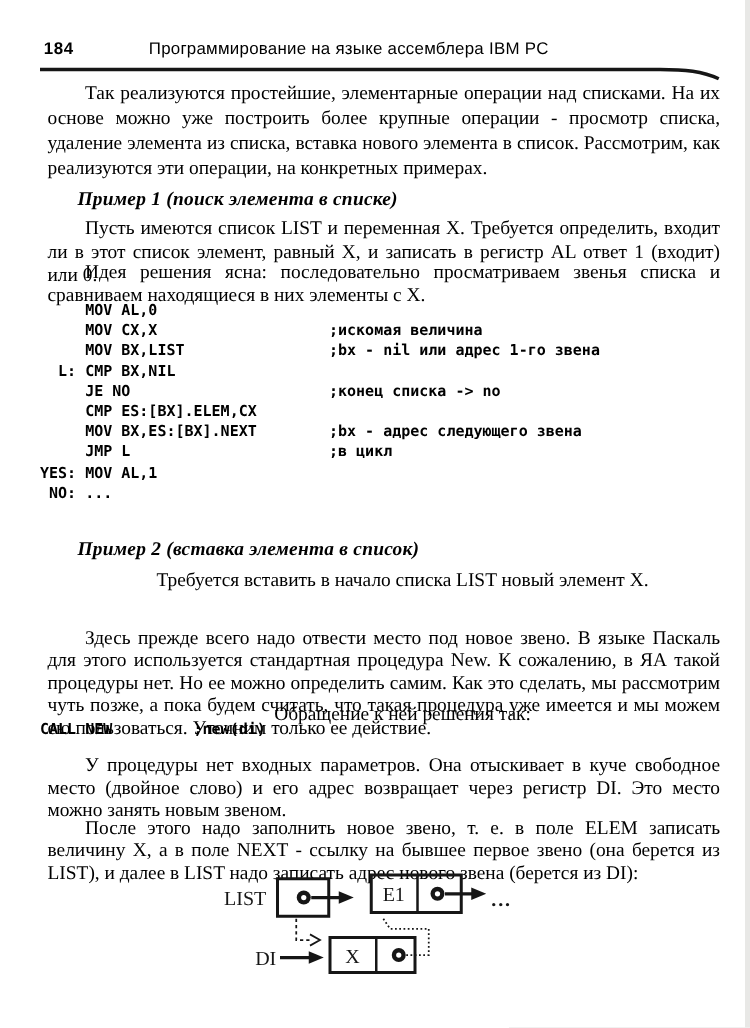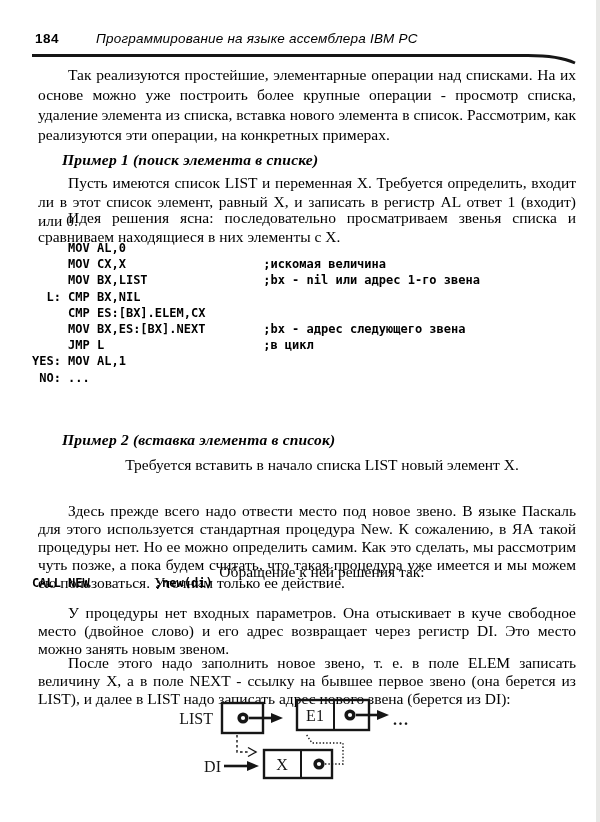--- a/index.html
+++ b/index.html
@@ -11,21 +11,21 @@
     color:#000000;
     font-family:"Liberation Serif", serif;
   }
   
   .header{
     position:absolute;top:31px;left:35px;right:28px;
     display:flex;align-items:baseline;
     font-family:"Liberation Sans", sans-serif;
   }
   .page-num{font-weight:bold;font-size:13.5px;letter-spacing:.5px;}
-  .running-title{font-style:italic;font-size:13.5px;margin-left:37px;letter-spacing:.2px;}
+  .running-title{font-size:13.5px;margin-left:60px;letter-spacing:.2px;}
   .rule-svg{position:absolute;top:50px;left:32px;}
   
   .para{
     position:absolute;left:32px;width:538px;
     font-size:15.5px;line-height:20px;
     text-align:justify;text-indent:30px;
     margin:6px;
   }
   .para.tight{line-height:19px;}
   .para.tighter{line-height:18px;}
@@ -67,20 +67,21 @@
 
   <p class="ex-heading" style="top:151px;">Пример 1 (поиск элемента в списке)</p>
   <p class="para tight" style="top:167px;">Пусть имеются список LIST и переменная X. Требуется определить, входит ли в этот список элемент, равный X, и записать в регистр AL ответ 1 (входит) или 0.</p>
   <p class="para tight" style="top:202px;">Идея решения ясна: последовательно просматриваем звенья списка и сравниваем находящиеся в них элементы с X.</p>
 
   <div class="codeblock" style="top:240px;">
     <div class="codeline">     MOV AL,0</div>
     <div class="codeline">     MOV CX,X                   ;искомая величина</div>
     <div class="codeline">     MOV BX,LIST                ;bx - nil или адрес 1-го звена</div>
     <div class="codeline">  L: CMP BX,NIL</div>
+    <div class="codeline">     JE NO                      ;конец списка -&gt; no</div>
     <div class="codeline">     CMP ES:[BX].ELEM,CX</div>
     <div class="codeline">     MOV BX,ES:[BX].NEXT        ;bx - адрес следующего звена</div>
     <div class="codeline">     JMP L                      ;в цикл</div>
     <div class="codeline">YES: MOV AL,1</div>
     <div class="codeline"> NO: ...</div>
   </div>
 
   <p class="ex-heading" style="top:431px;">Пример 2 (вставка элемента в список)</p>
   <p class="para tight nojust" style="top:449px;">Требуется вставить в начало списка LIST новый элемент X.</p>
   <p class="para tighter" style="top:496px;">Здесь прежде всего надо отвести место под новое звено. В языке Паскаль для этого используется стандартная процедура New. К сожалению, в ЯА такой процедуры нет. Но ее можно определить самим. Как это сделать, мы рассмотрим чуть позже, а пока будем считать, что такая процедура уже имеется и мы можем ею пользоваться. Уточним только ее действие.</p>

